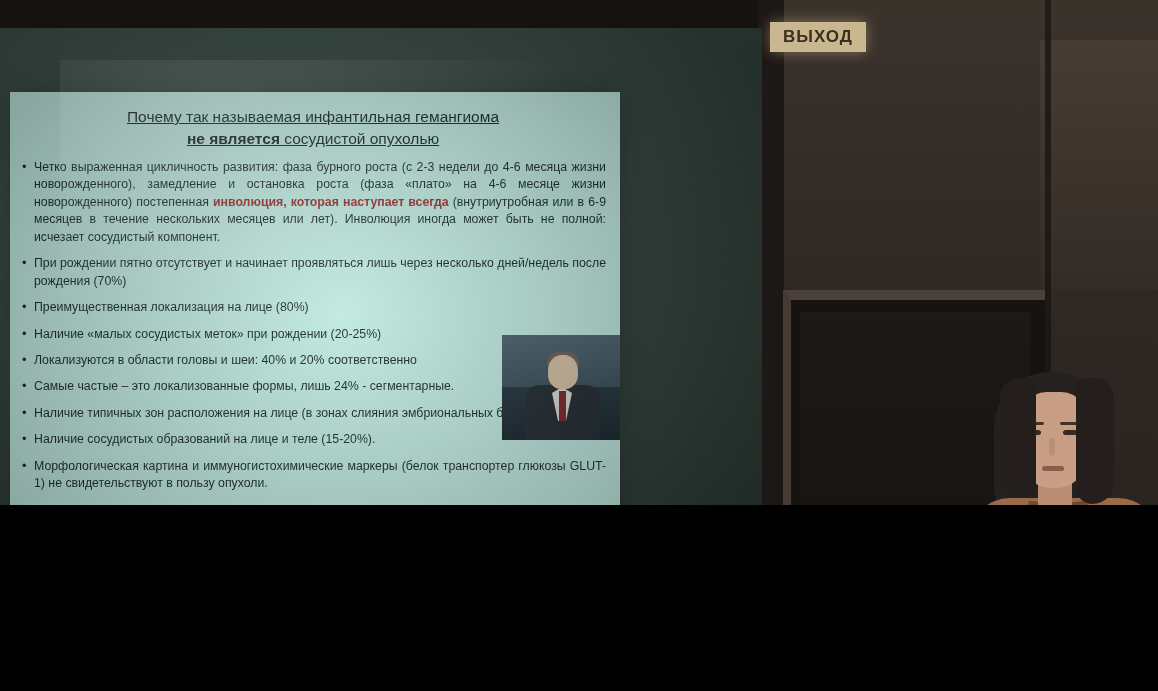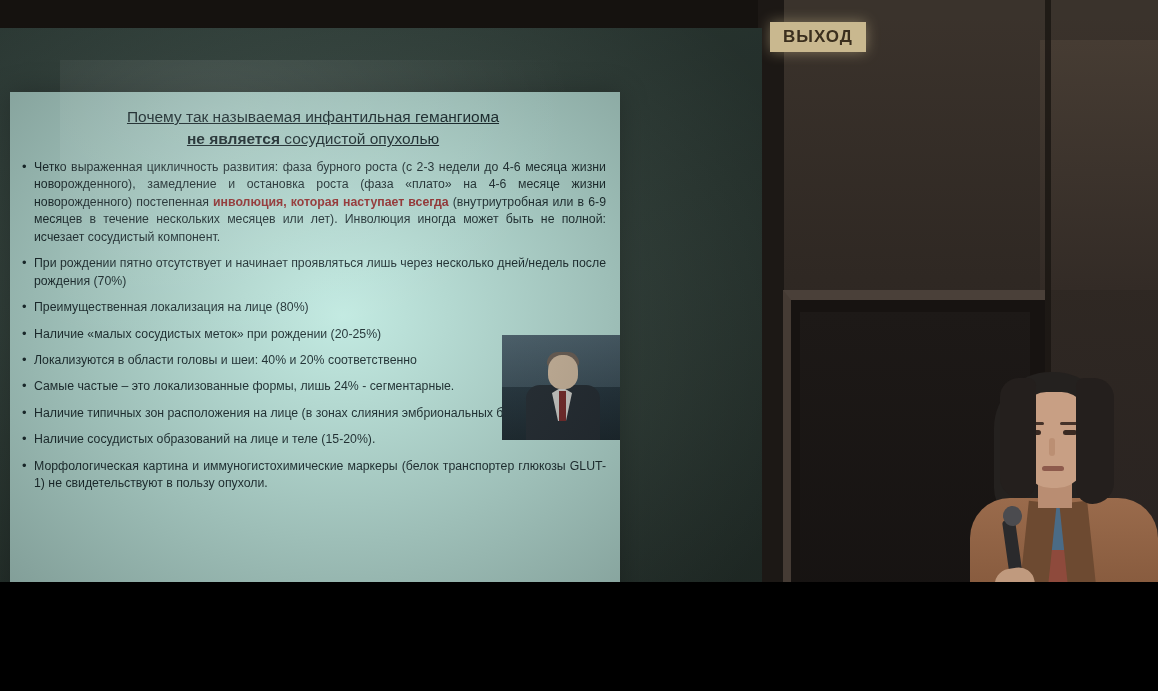--- a/index.html
+++ b/index.html
@@ -9,21 +9,21 @@
   }
   body {
     width: 1158px;
     height: 691px;
     overflow: hidden;
     font-family: "Liberation Sans", sans-serif;
   }
   #scene {
     position: relative;
     width: 1158px;
-    height: 582px;
+    height: 505px;
     overflow: hidden;
     background: #be185d;
   }
 
   
   .room-wall {
     position: absolute;
     left: 0; top: 0;
     width: 1158px; height: 691px;
     background: linear-gradient(180deg, #24201f 0%, #2b2523 35%, #221d1c 100%);

